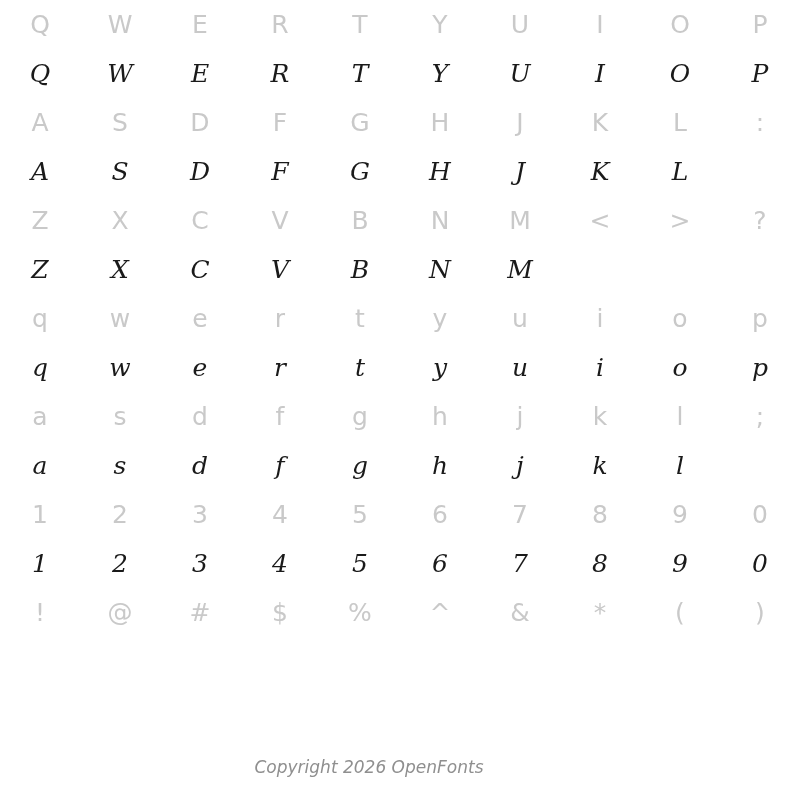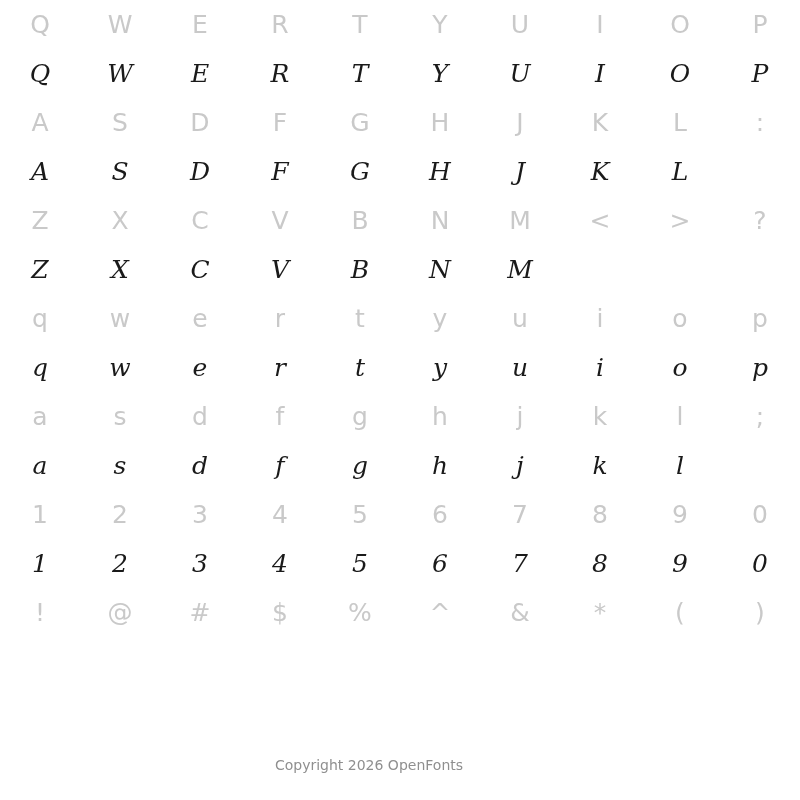--- a/index.html
+++ b/index.html
@@ -53,21 +53,22 @@
     font-weight: 400;
   }
   .footer {
     position: absolute;
     left: 0;
     top: 757px;
     width: 800px;
     text-align: center;
     color: #8f8f8f;
     font-family: "DejaVu Sans", sans-serif;
-    font-size: 14px;
+    font-size: 17px;
+    font-style: italic;
   }
   .footer .copy {
     padding-right: 62px;
   }
 </style>
 </head>
 <body>
 
 <div class="sheet">
   <div class="grid">

